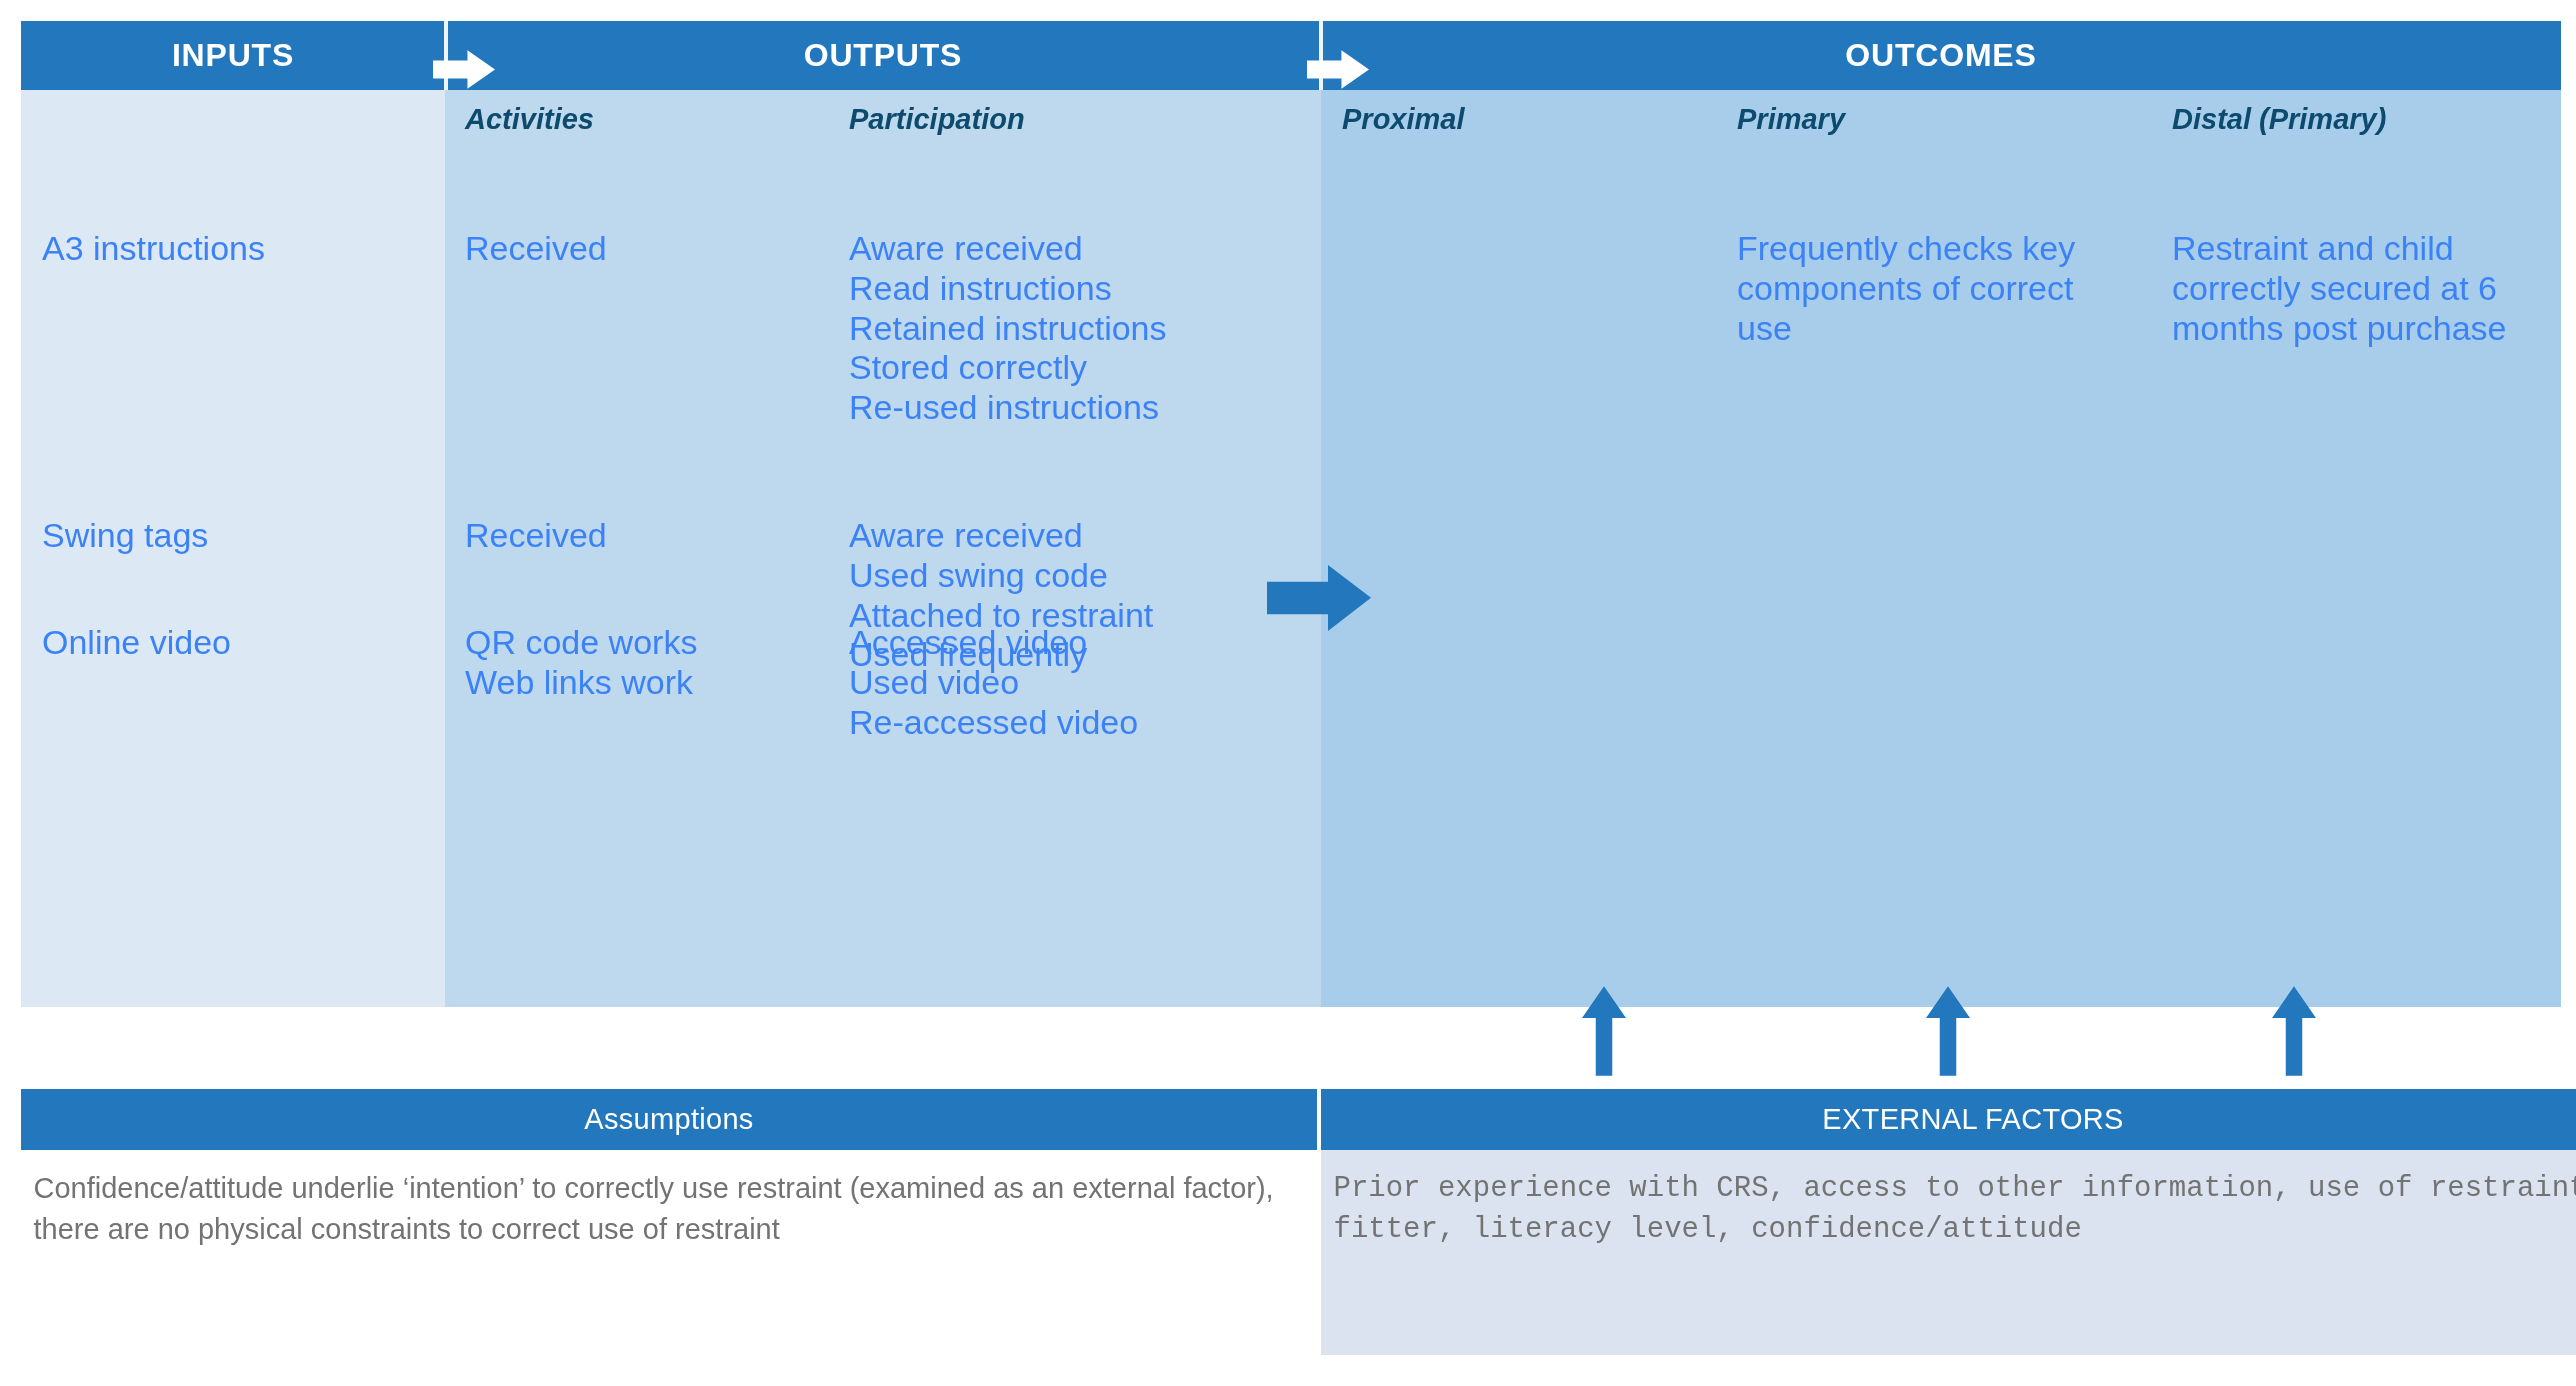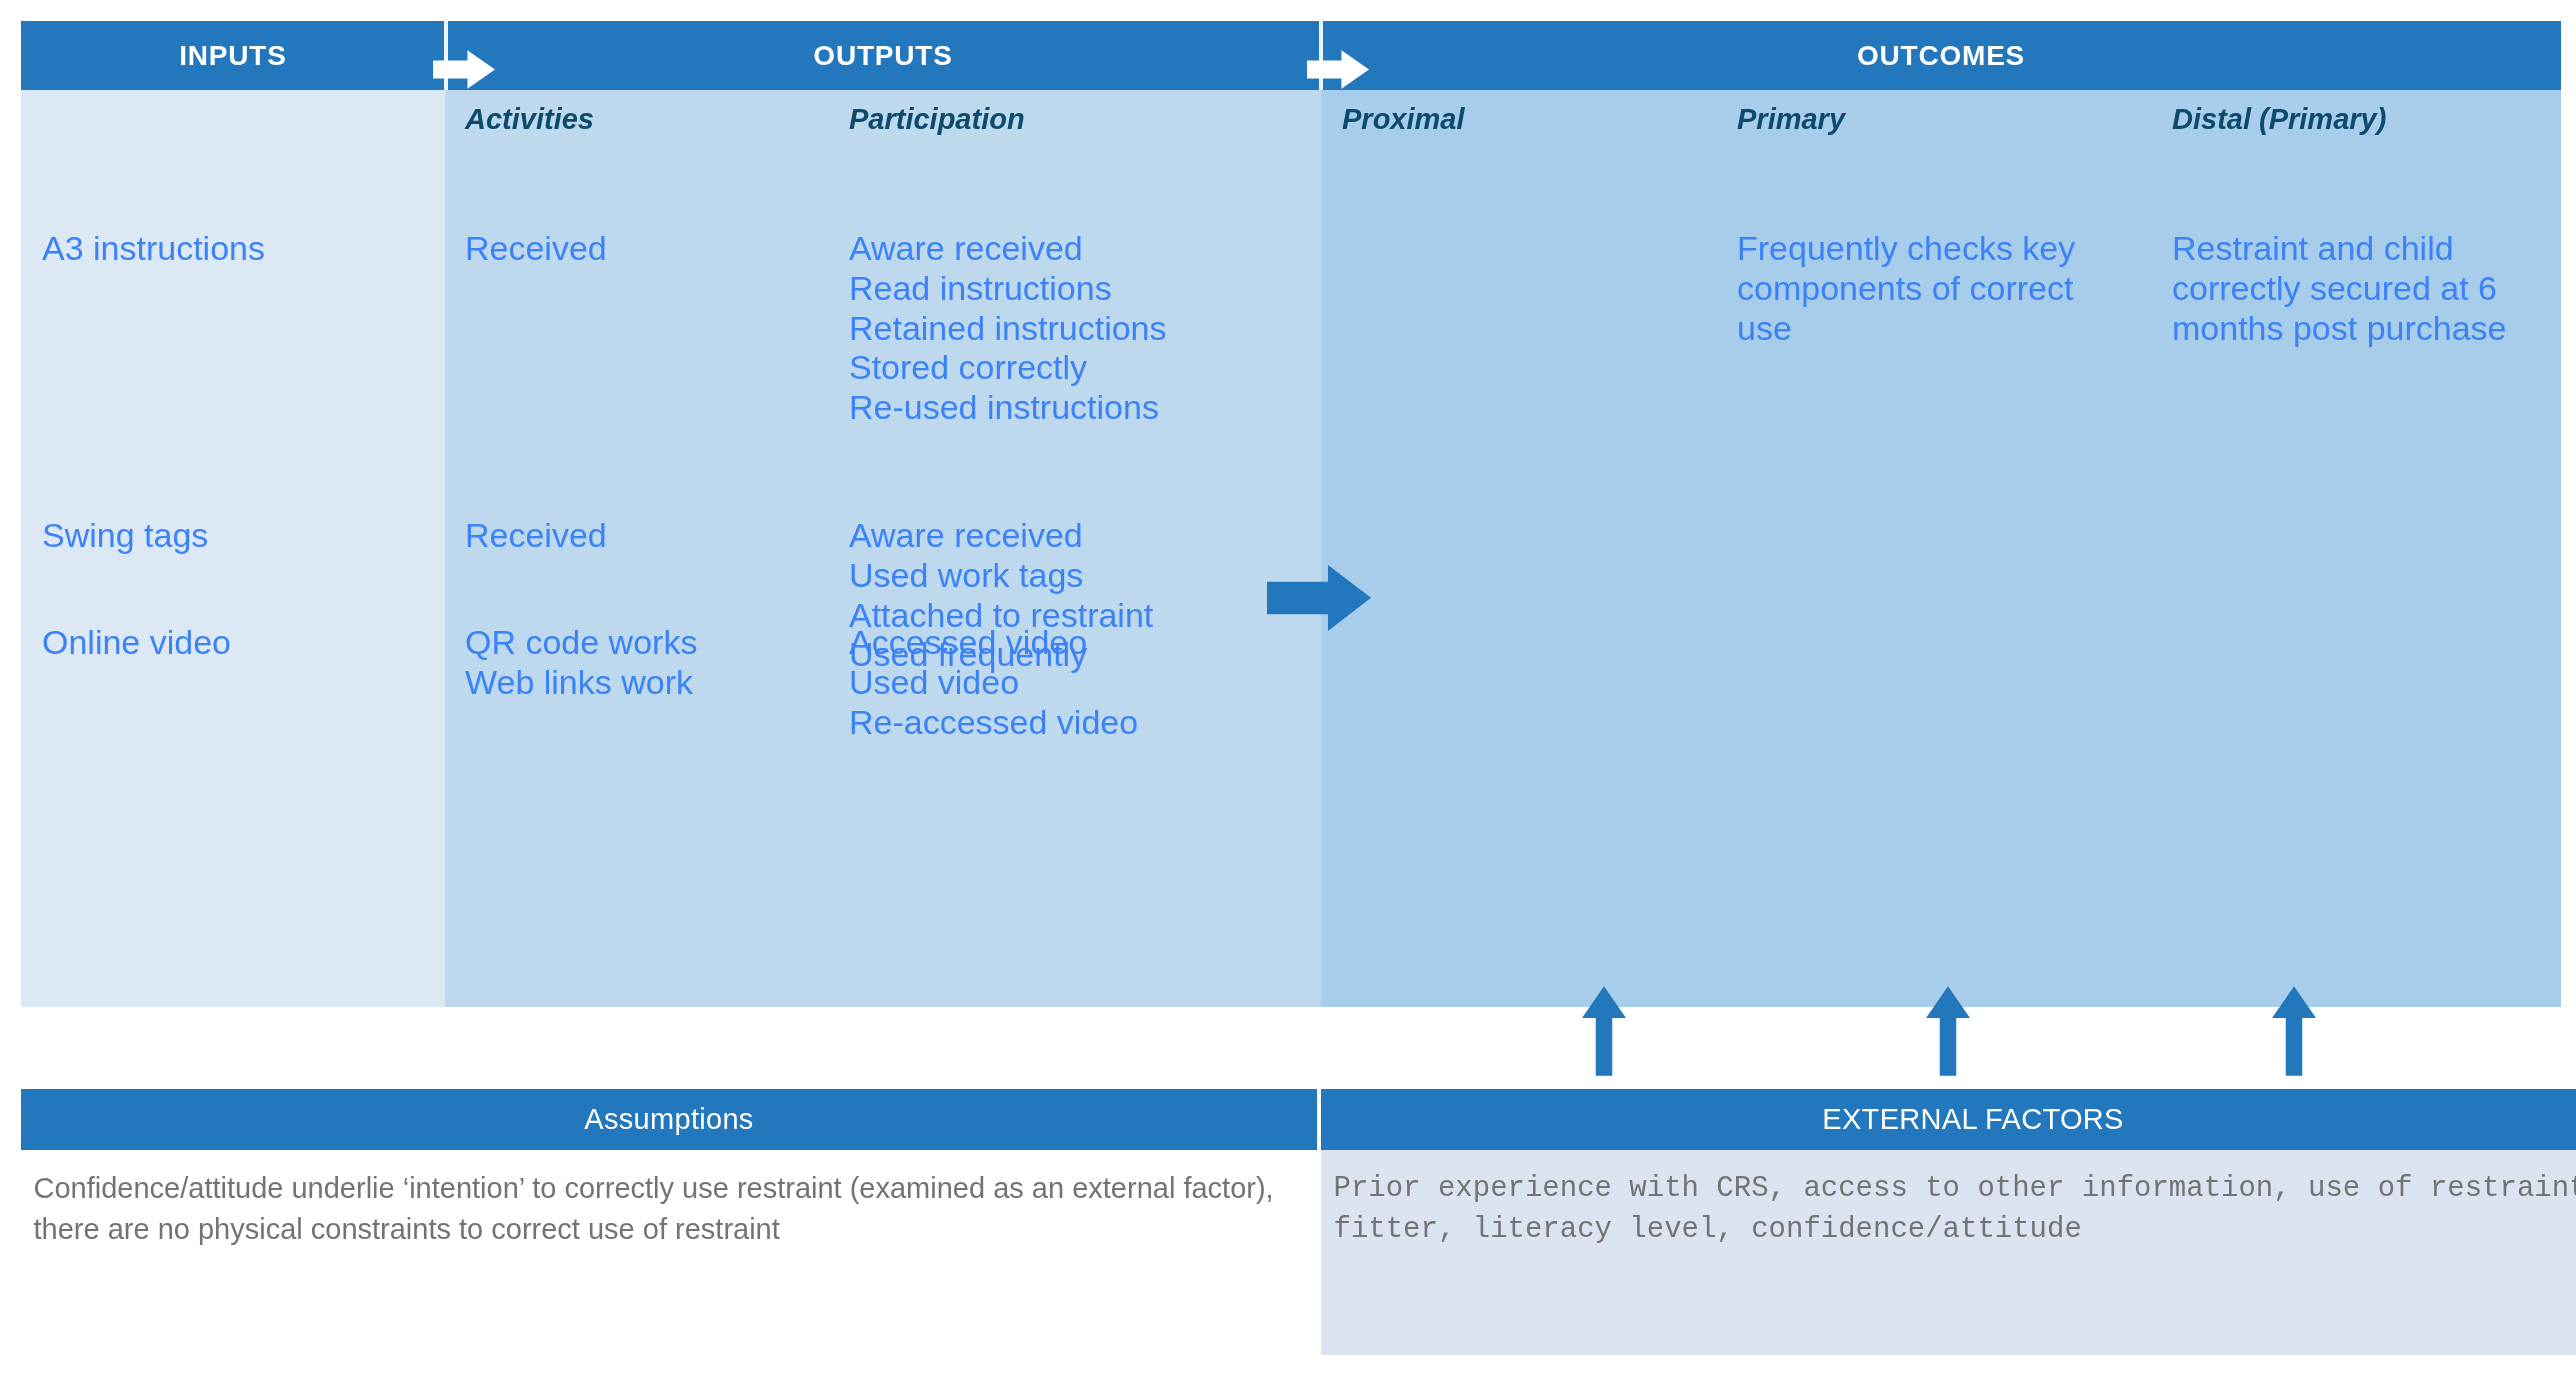--- a/index.html
+++ b/index.html
@@ -24,21 +24,21 @@
   .band-outcomes{left:1300px; width:1240px; background:#a8cdeb;}
 
   
   .hdr-band{
     position:absolute;left:0;top:0;width:2540px;height:69px;
     background:#2378bd;
   }
   .hdr-cell{
     position:absolute;top:0;height:69px;
     display:flex;align-items:center;justify-content:center;
-    color:#ffffff;font-weight:bold;font-size:28px;letter-spacing:0.8px;
+    color:#ffffff;font-weight:bold;font-size:32px;letter-spacing:0.8px;
   }
   .hdr-inputs  {left:0px;    width:424px;}
   .hdr-outputs {left:424px;  width:876px;}
   .hdr-outcomes{left:1300px; width:1240px;}
 
   
   .hdr-arrow{
     position:absolute;top:29px;width:62px;height:39px;
   }
   .hdr-arrow svg{display:block;width:62px;height:39px;}
@@ -167,21 +167,21 @@
       </div>
 
     <div class="cell c-input col-x-input row-y-2">
         <p>Swing tags</p>
       </div>
     <div class="cell c-activity col-x-activity row-y-2">
         <p>Received</p>
       </div>
     <div class="cell c-partic col-x-partic row-y-2">
         <p>Aware received</p>
-        <p>Used work tags</p>
+        <p>Used swing code</p>
         <p>Attached to restraint</p>
         <p>Used frequently</p>
       </div>
 
     <div class="cell c-input col-x-input row-y-3">
         <p>Online video</p>
       </div>
     <div class="cell c-activity col-x-activity row-y-3">
         <p>QR code works</p>
         <p>Web links work</p>

